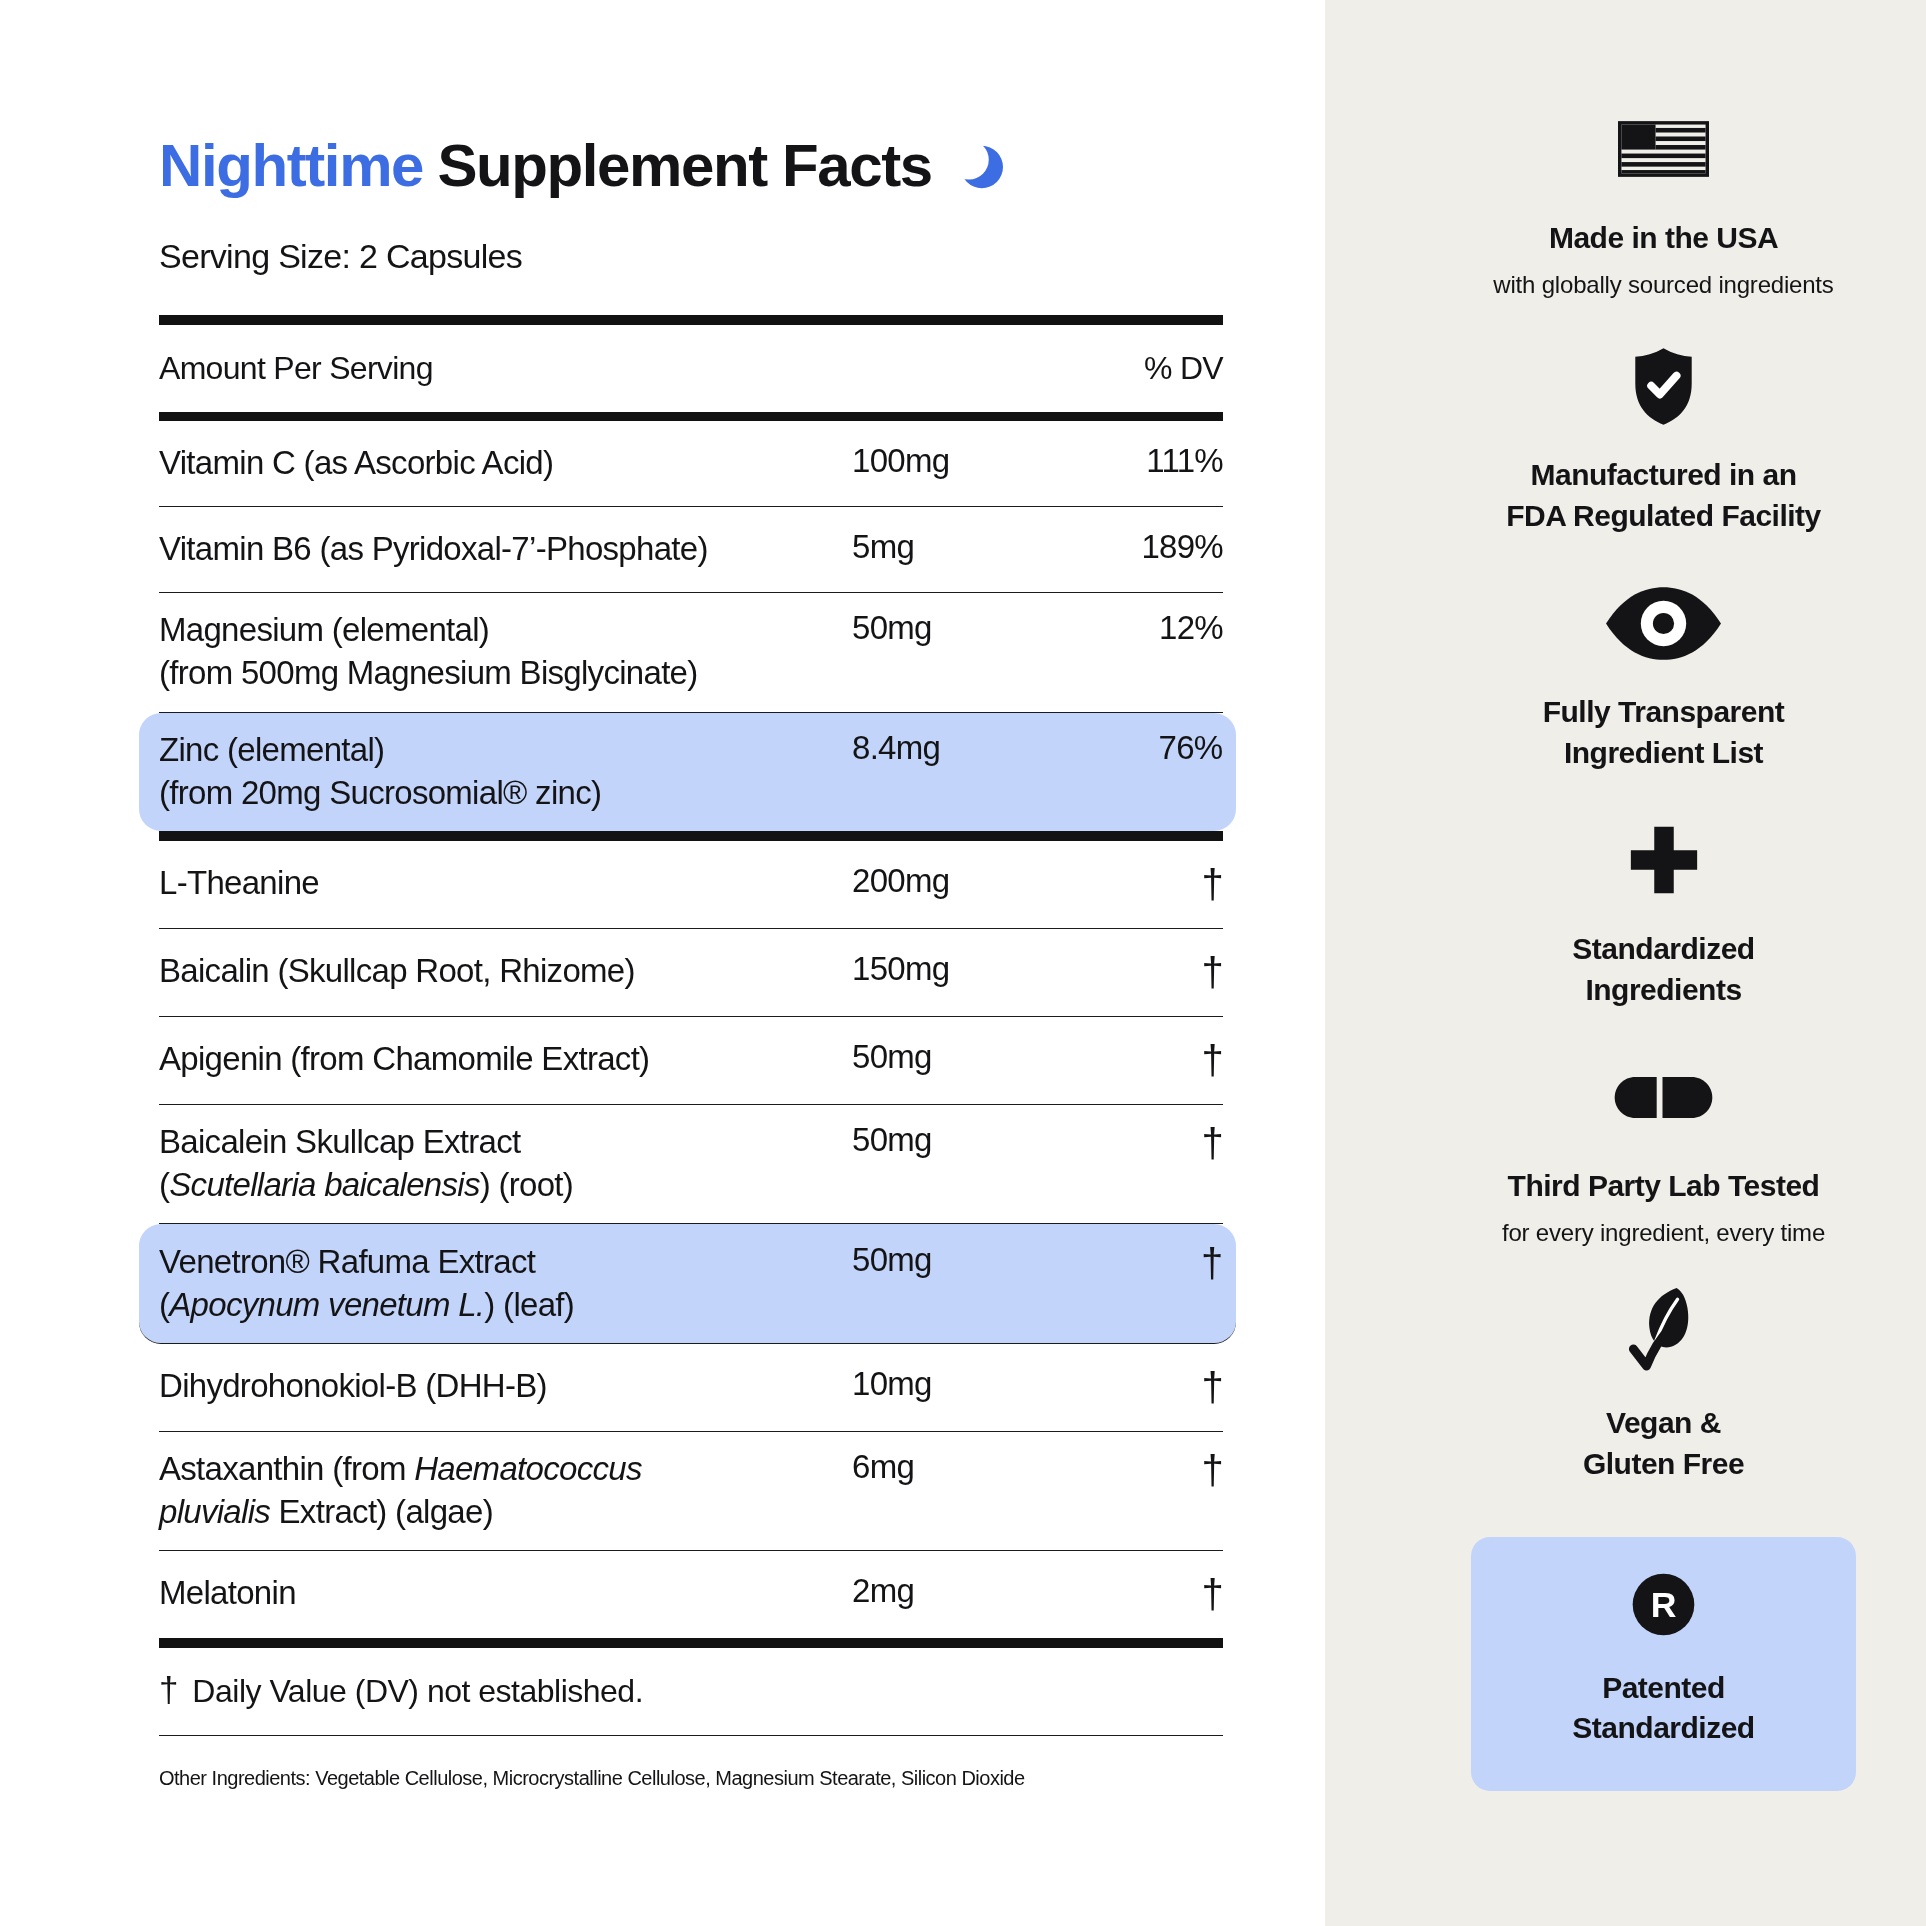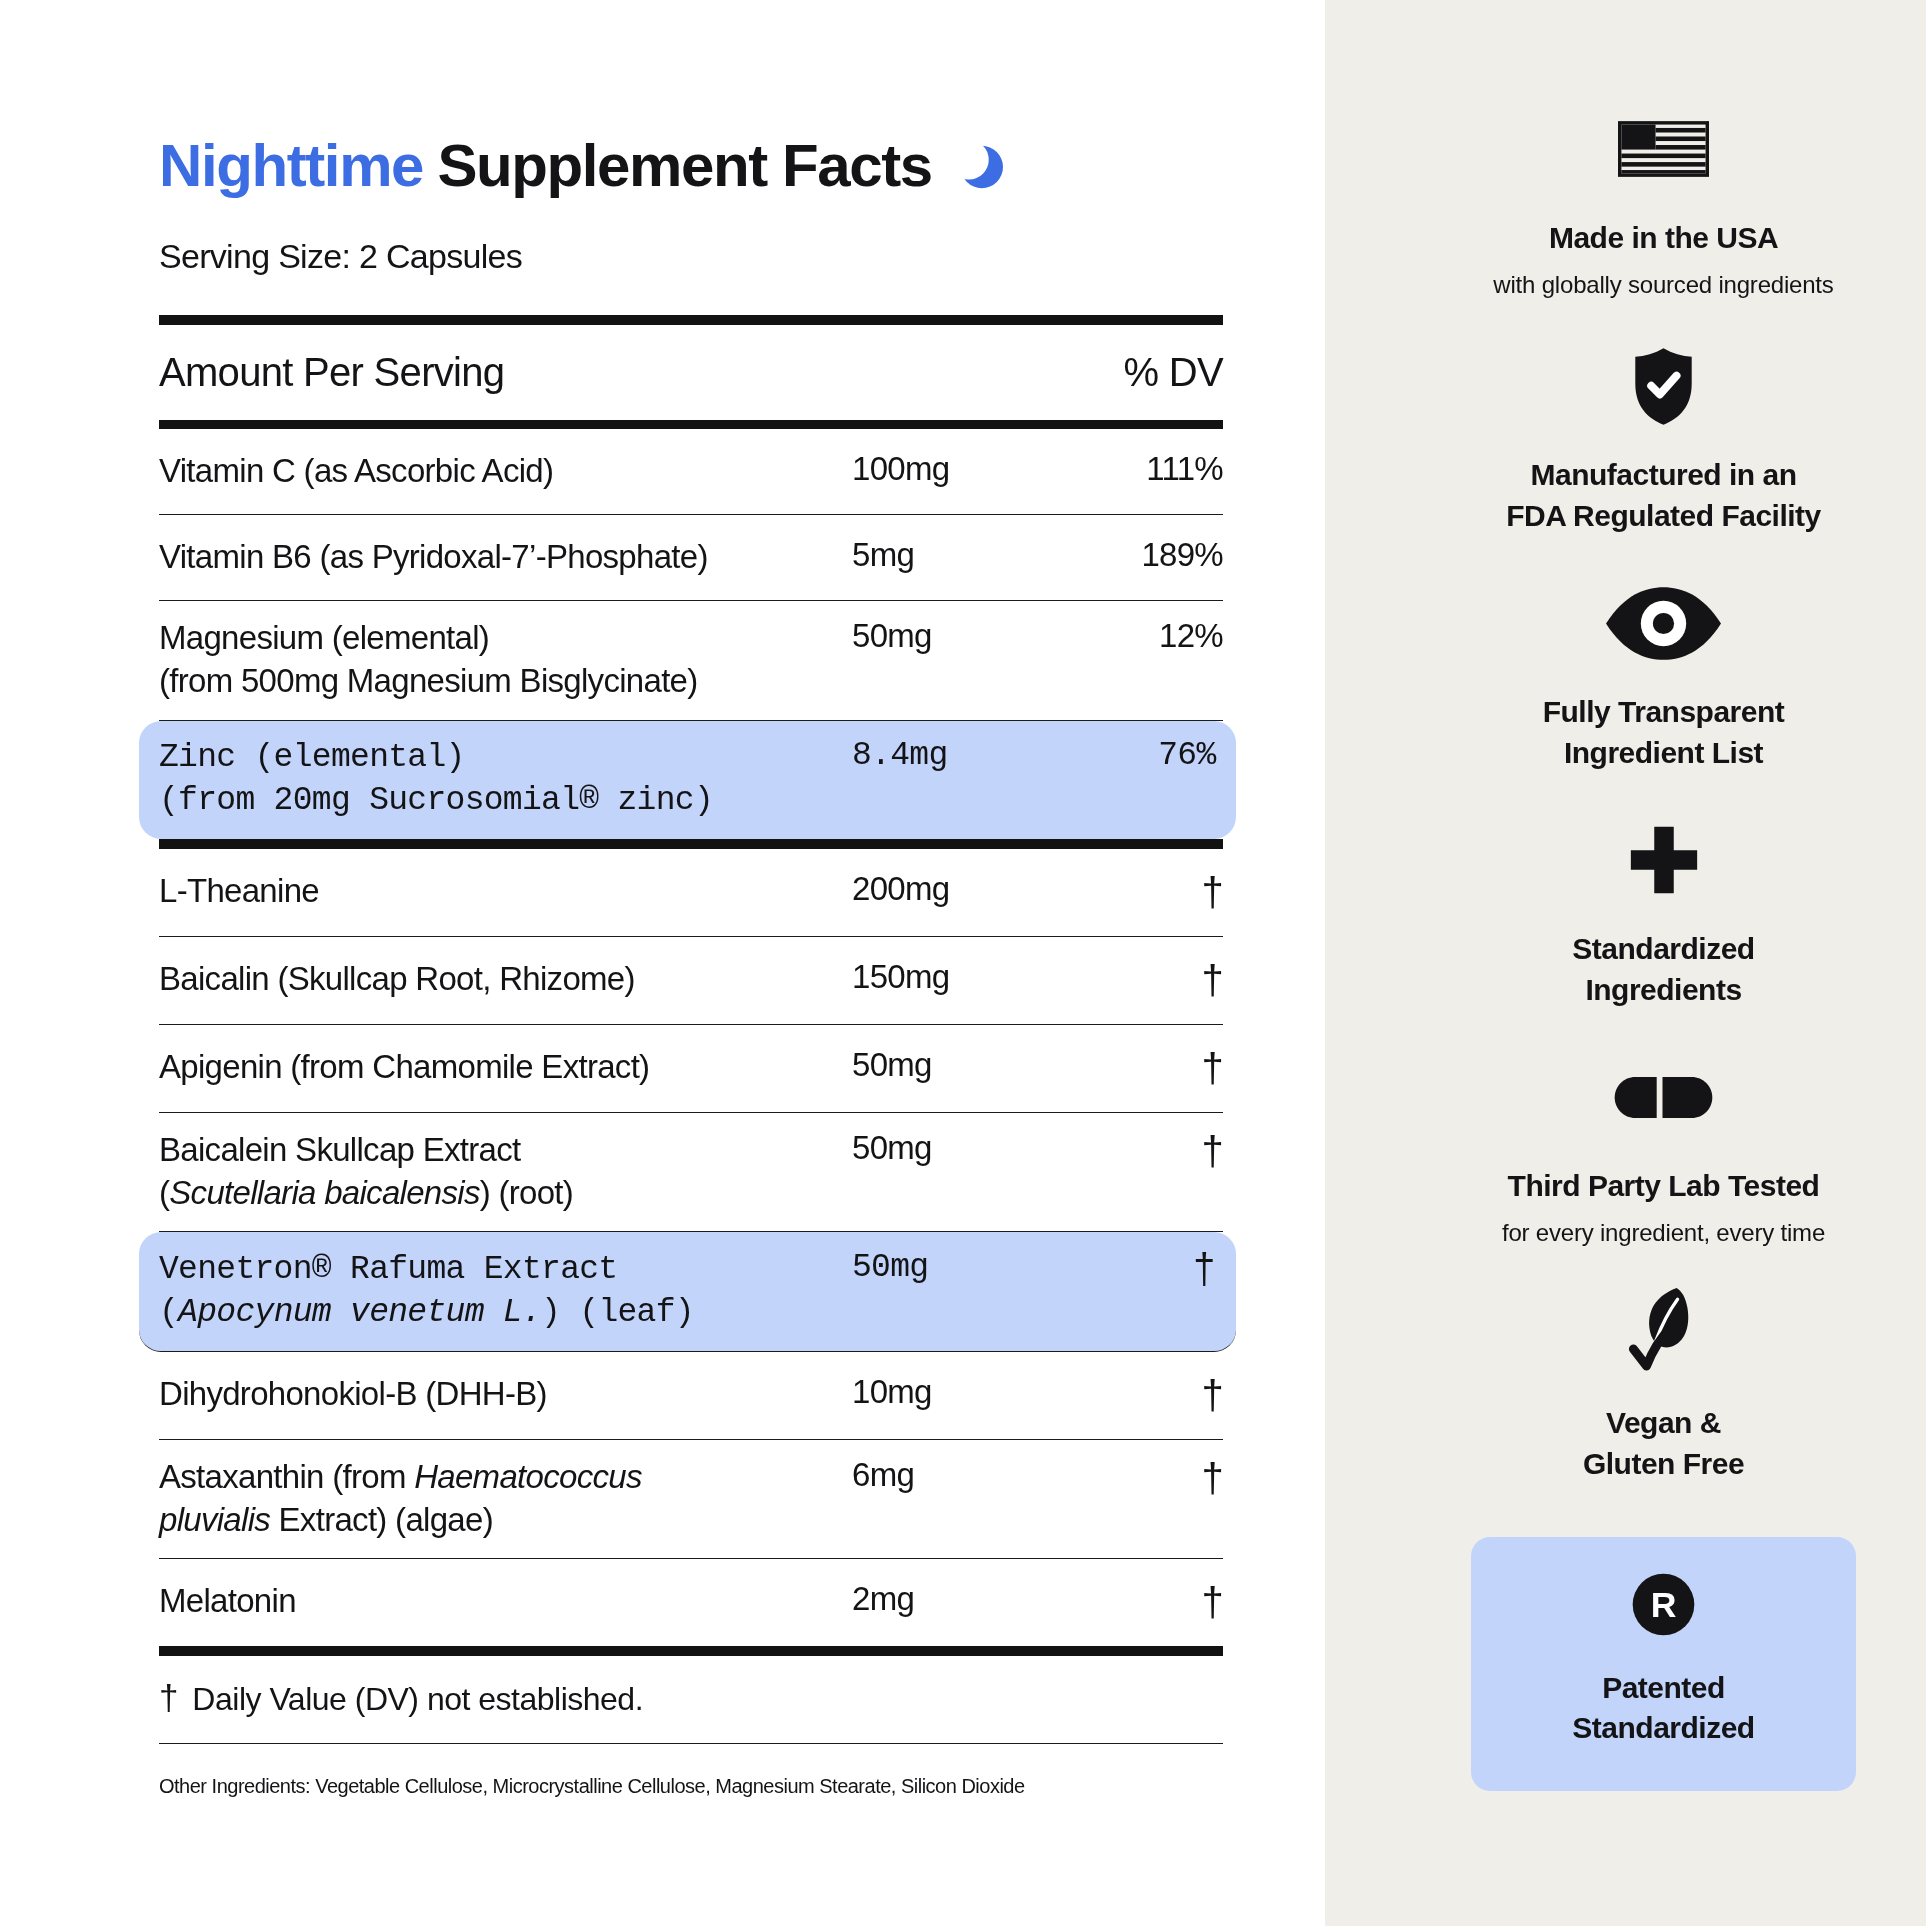--- a/index.html
+++ b/index.html
@@ -19,29 +19,29 @@
   .title-row{display:flex;align-items:center;gap:25px;margin-top:134px;}
   h1{font-size:60px;font-weight:bold;letter-spacing:-1.4px;line-height:1.05;white-space:nowrap;}
   h1 .t-accent{color:var(--accent);}
   h1 .t-dark{color:var(--ink);margin-left:14.4px;}
   .moon{width:46px;height:46px;flex:none;margin-top:2.9px;}
   .serving{margin-top:40px;font-size:34px;letter-spacing:-0.7px;}
 
   .facts{margin-top:39px;}
   .bar{height:9.6px;background:#121212;}
   .head-row{display:flex;justify-content:space-between;align-items:flex-start;
-            padding:25px 0;font-size:40px;letter-spacing:-0.7px;}
+            padding:25px 0;font-size:32px;letter-spacing:-0.7px;}
 
   .row{display:flex;align-items:flex-start;border-bottom:1.4px solid var(--line);
        padding:21px 0;font-size:33px;letter-spacing:-0.7px;}
   .row.two{padding:16.4px 0;}
   .row.nosep{border-bottom:none;}
   .row.hl{background:var(--hl);border-radius:22px;
           margin-left:-20px;padding-left:20px;
-          margin-right:-12.5px;padding-right:20px;font-family:Liberation Mono, monospace;}
+          margin-right:-12.5px;padding-right:13px;}
   .cell-name{width:693px;flex:none;}
   .row.hl .cell-name{width:693px;}
   .nline{line-height:1.3;}
   .cell-amt{width:231px;flex:none;}
   .cell-dv{flex:1;text-align:right;}
   .cell-dv.dag{font-size:40px;font-weight:400;}
 
   .footnote{display:flex;align-items:baseline;gap:14.4px;padding:22px 0 25px;
             font-size:32px;letter-spacing:-0.5px;border-bottom:1.4px solid var(--line);}
   .footnote .fsym{font-size:35px;}

